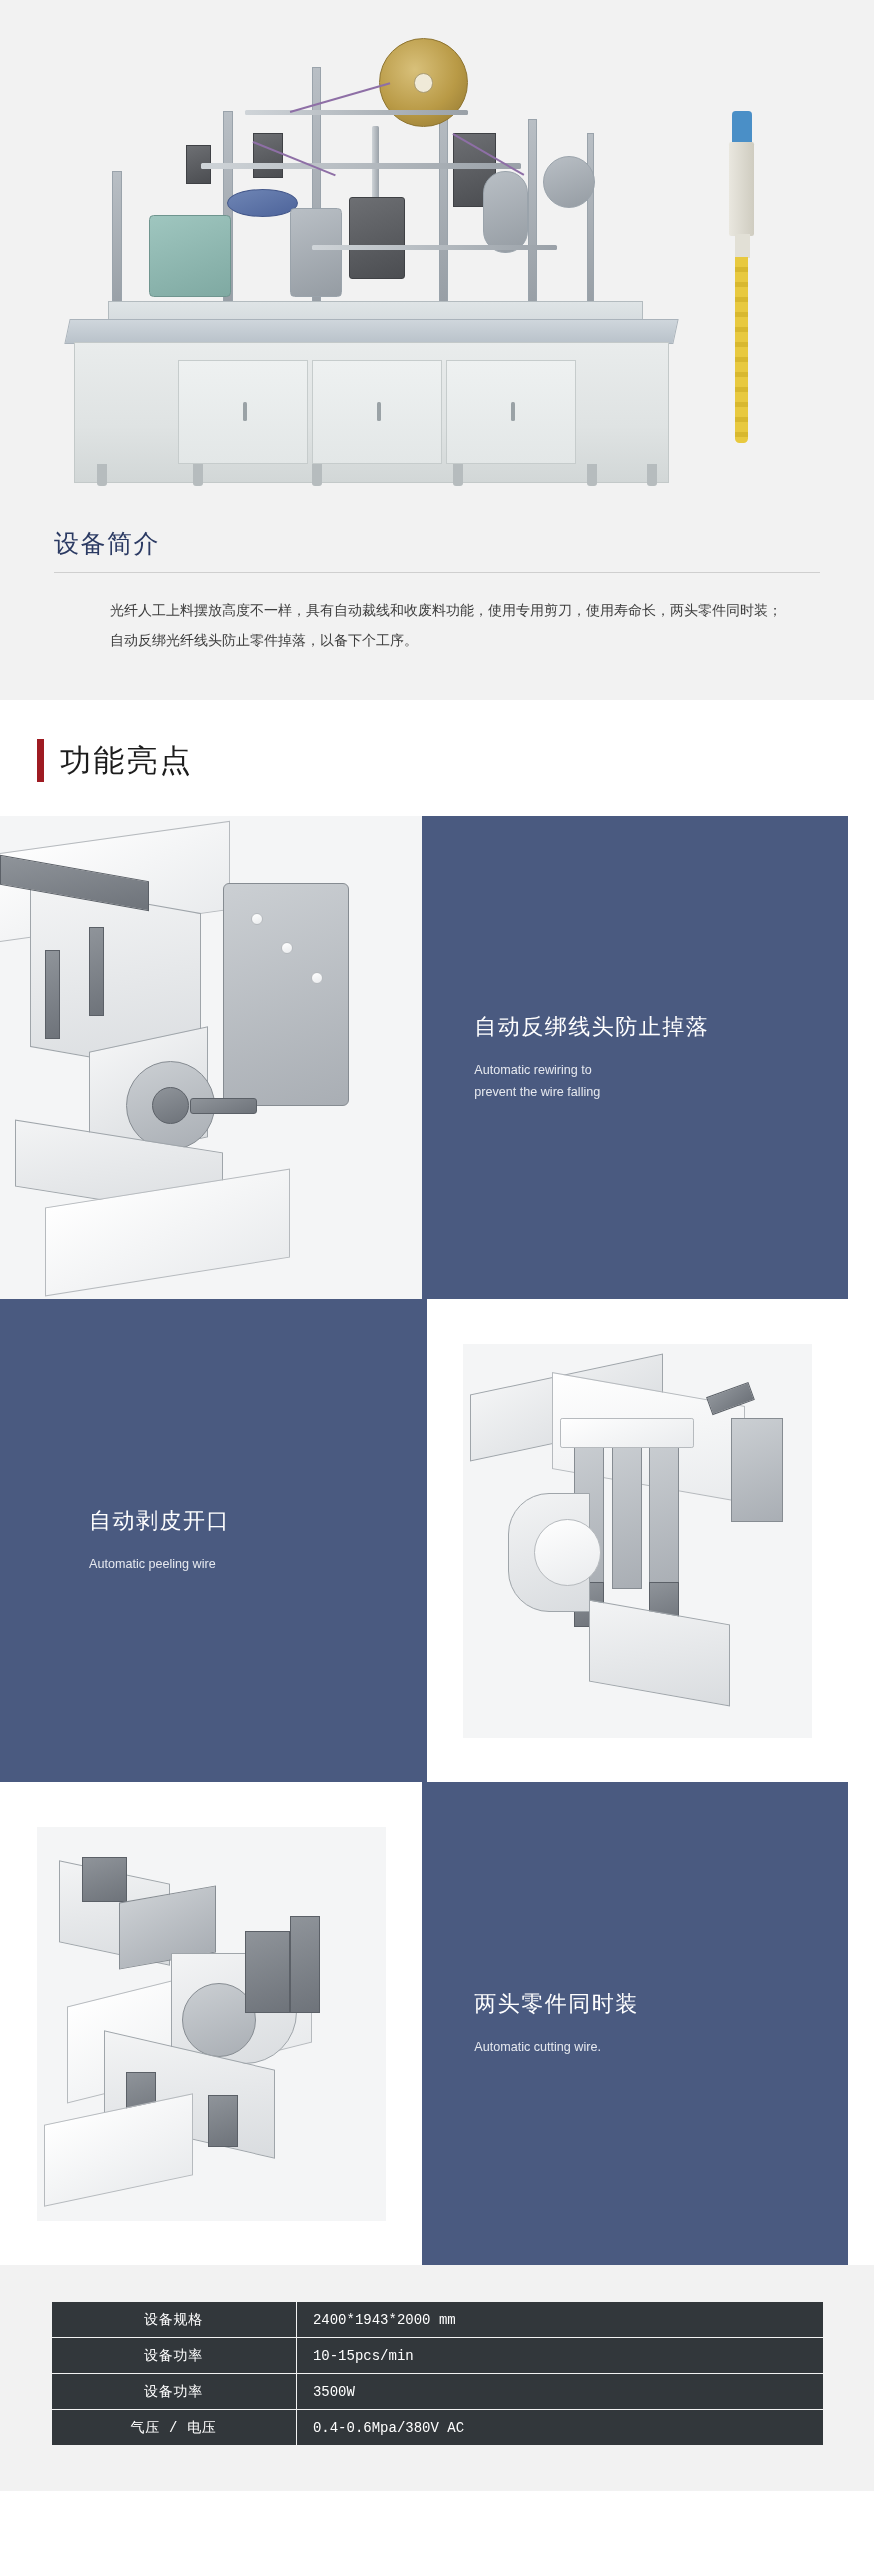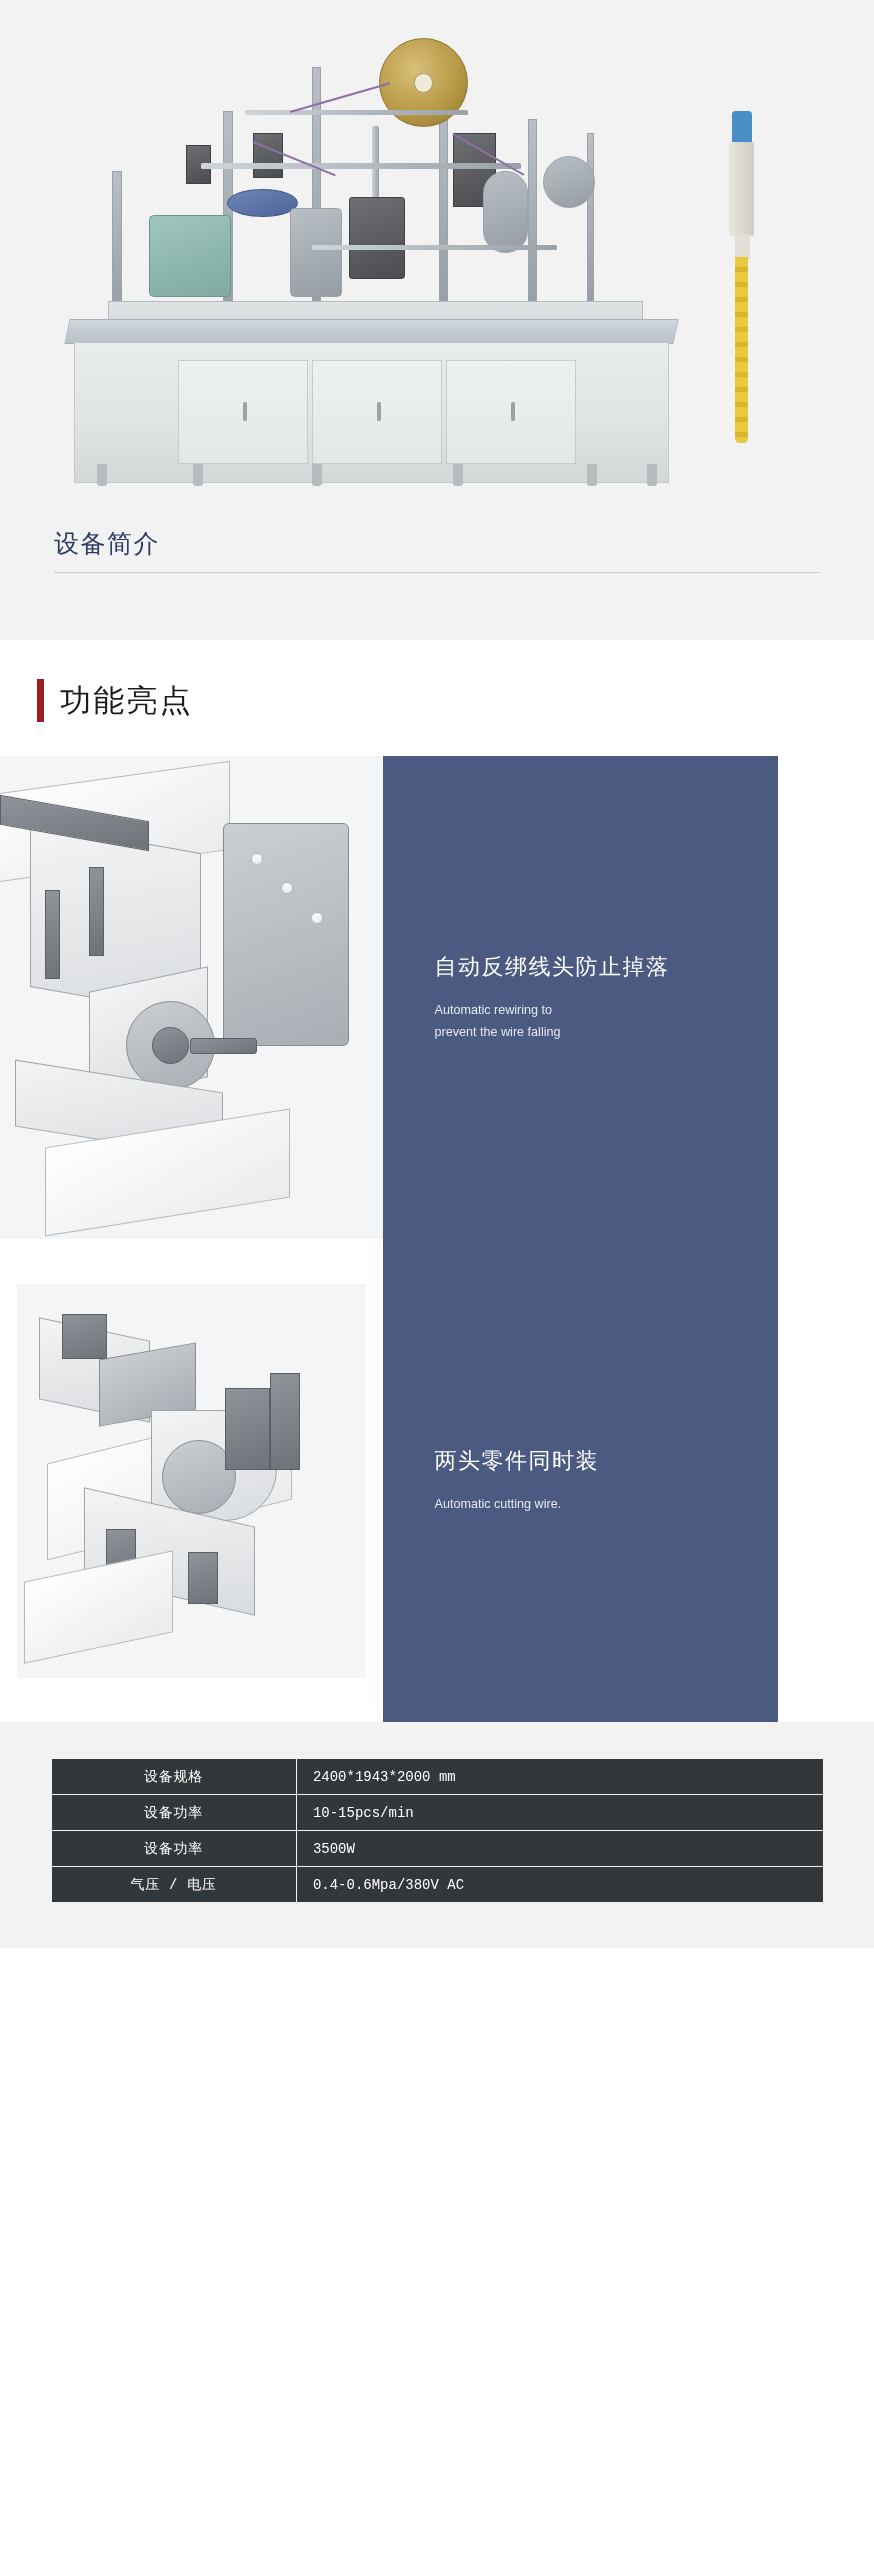--- a/index.html
+++ b/index.html
@@ -136,21 +136,21 @@
   .highlight-head {
     background: #ffffff;
     padding: 39px 0 34px 0;
     display: flex;
     align-items: flex-end;
   }
   .hl-bar { width: 6.7px; height: 43px; background: #9e1b22; margin: 0 16.4px 0 37px; }
   .hl-text { font-size: 31px; color: #1c1c1c; letter-spacing: 2.2px; }
 
   
-  .feature-row { display: flex; width: 778px; }
+  .feature-row { display: flex; width: 848px; }
   .feature-img {
     width: 437px; height: 483px;
     background: #f4f5f6;
     position: relative;
     overflow: hidden;
   }
   .feature-txt {
     width: 437px; height: 483px;
     background: #4a5a80;
     color: #ffffff;
@@ -259,20 +259,24 @@
         <div class="c-body"></div>
         <div class="c-neck"></div>
         <div class="c-cable"></div>
       </div>
     </div>
   </div>
 
   <section class="intro">
     <h2 class="intro-title">设备简介</h2>
     <div class="intro-rule"></div>
+    <div class="intro-body">
+      <p>光纤人工上料摆放高度不一样，具有自动裁线和收废料功能，使用专用剪刀，使用寿命长，两头零件同时装；</p>
+      <p>自动反绑光纤线头防止零件掉落，以备下个工序。</p>
+    </div>
   </section>
 
   <div class="highlight-head">
     <div class="hl-bar"></div>
     <div class="hl-text">功能亮点</div>
   </div>
 
   <div class="feature-row">
     <div class="feature-img">
       <div class="cad cad-l" style="left:-15px; top:22px; width:245px; height:89px; transform:skewY(-8deg);"></div>
@@ -293,20 +297,43 @@
     </div>
     <div class="feature-txt">
       <div class="f-title">自动反绑线头防止掉落</div>
       <div class="f-sub">
         <div>Automatic rewiring to</div>
         <div>prevent the wire falling</div>
       </div>
     </div>
   </div>
 
+  <div class="feature-row">
+    <div class="feature-txt pad-l">
+      <div class="f-title">自动剥皮开口</div>
+      <div class="f-sub">Automatic peeling  wire</div>
+    </div>
+    <div class="feature-img row2-img-wrap">
+      <div class="inner-photo">
+        <div class="cad cad-b" style="left:7.4px; top:30px; width:193px; height:67px; transform:skewY(-12deg);"></div>
+        <div class="cad cad-l" style="left:89px; top:45px; width:193px; height:97px; transform:skewY(10deg);"></div>
+        <div class="cad cad-m" style="left:111px; top:89px; width:30px; height:156px;"></div>
+        <div class="cad cad-m" style="left:149px; top:89px; width:30px; height:156px;"></div>
+        <div class="cad cad-m" style="left:186px; top:89px; width:30px; height:156px;"></div>
+        <div class="cad cad-l" style="left:97px; top:74px; width:134px; height:30px; border-radius:2.2px;"></div>
+        <div class="cad cad-d" style="left:111px; top:238px; width:30px; height:45px;"></div>
+        <div class="cad cad-d" style="left:186px; top:238px; width:30px; height:45px;"></div>
+        <div class="cad cad-b" style="left:45px; top:149px; width:82px; height:119px; border-radius:41px 0 0 41px;"></div>
+        <div class="cad cad-l cad-c" style="left:71px; top:175px; width:67px; height:67px;"></div>
+        <div class="cad cad-b" style="left:126px; top:268px; width:141px; height:82px; transform:skewY(10deg);"></div>
+        <div class="cad cad-d" style="left:245px; top:45px; width:45px; height:19.3px; transform:rotate(-20deg);"></div>
+        <div class="cad cad-m" style="left:268px; top:74px; width:52px; height:104px;"></div>
+      </div>
+    </div>
+  </div>
 
   <div class="feature-row">
     <div class="feature-img row3-img-wrap">
       <div class="inner-photo">
         <div class="cad cad-b" style="left:22px; top:45px; width:111px; height:82px; transform:skewY(12deg);"></div>
         <div class="cad cad-d" style="left:45px; top:30px; width:45px; height:45px;"></div>
         <div class="cad cad-m" style="left:82px; top:67px; width:97px; height:67px; transform:skewY(-10deg);"></div>
         <div class="cad cad-l" style="left:30px; top:149px; width:245px; height:97px; transform:skewY(-14deg);"></div>
         <div class="cad cad-b" style="left:134px; top:126px; width:126px; height:111px; border-radius:0 52px 52px 0;"></div>
         <div class="cad cad-m cad-c" style="left:145px; top:156px; width:74px; height:74px;"></div>

